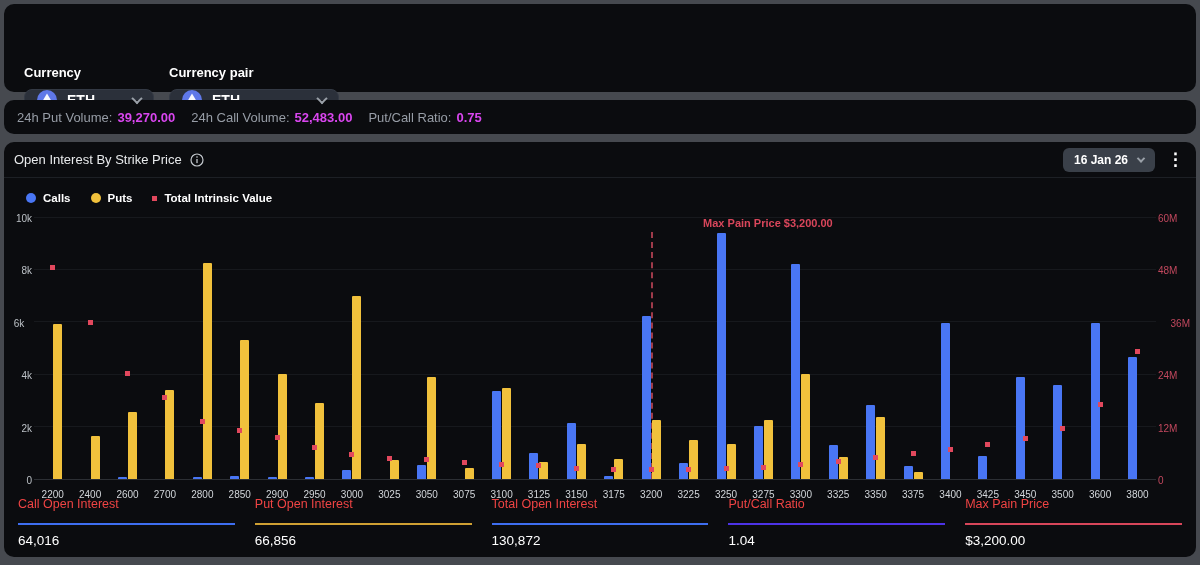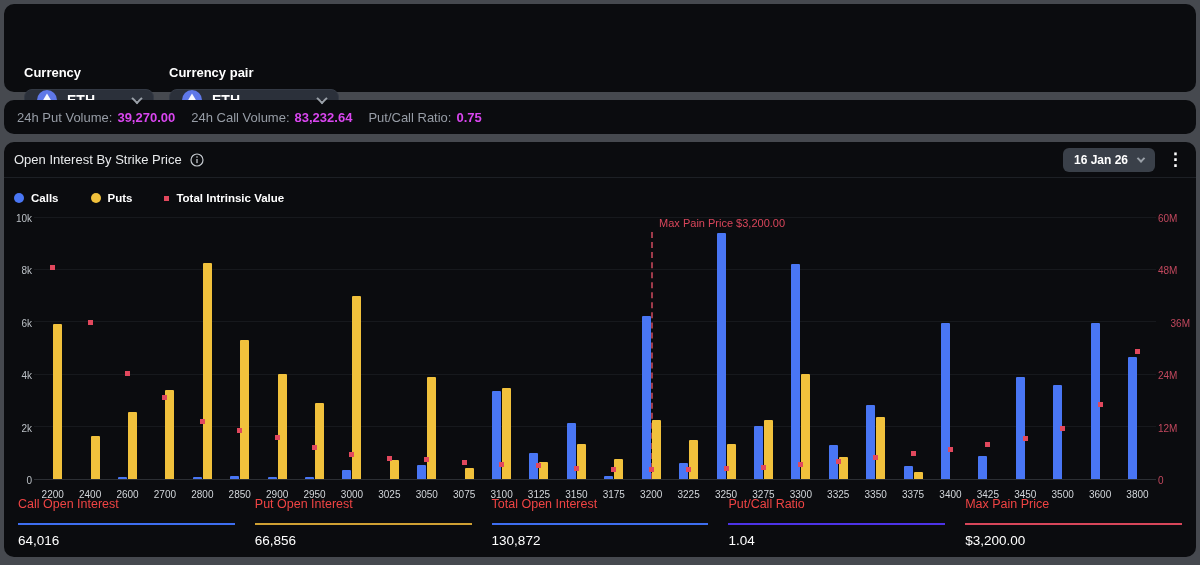--- a/index.html
+++ b/index.html
@@ -33,39 +33,39 @@
            justify-content:space-between; padding:0 12px 0 10px; }
   .ctitle-wrap { display:flex; align-items:center; gap:8px; }
   .ctitle { font-size:13px; color:#e8eaec; }
   .cactions { display:flex; align-items:center; }
   .datebtn { background:#3a4049; border:none; border-radius:6px; height:24px; padding:0 11px;
              color:#fff; font-weight:700; font-size:12px; display:flex; align-items:center;
              gap:8px; cursor:pointer; font-family:inherit; }
   .kebab { background:none; border:none; color:#fff; font-size:17px; font-weight:700;
            margin-left:12px; cursor:pointer; line-height:1; font-family:inherit; }
 
-  .legend { display:flex; align-items:center; gap:32px; padding:11px 10px 3px; height:32px; }
+  .legend { display:flex; align-items:center; gap:20px; padding:11px 22px 3px; height:32px; }
   .litem { display:flex; align-items:center; gap:7px; font-size:11.5px; font-weight:700; color:#fff; }
   .marker.circle { width:10px; height:10px; border-radius:50%; }
   .marker.square { width:5px; height:5px; }
 
   .chart-region { position:relative; height:292px; margin-top:2px; }
   .plot { position:absolute; left:30px; right:40px; top:6px; height:262px;
           border-bottom:1px solid #2c2f34; }
   .gridline { position:absolute; left:0; right:0; height:1px; background:#17191d; }
   .slots { position:absolute; inset:0; display:flex; z-index:2; }
   .slot { flex:1; position:relative; }
   .bar { position:absolute; bottom:0; width:9px; border-radius:1px 1px 0 0; }
   .bar.s0 { left:calc(50% - 9.5px); }
   .bar.s1 { left:calc(50% + 0.5px); }
   .dot { position:absolute; width:5px; height:5px; left:calc(50% - 2.5px); z-index:3; }
   .maxpain-line { position:absolute; top:14px; bottom:0; width:0;
                   border-left:2px dashed #9e3a4a; z-index:1; }
-  .maxpain-label { position:absolute; top:-1px; font-size:11px; font-weight:400; color:#d9465b;
-                   white-space:nowrap; z-index:4; }
+  .maxpain-label { position:absolute; top:-1px; font-size:11px; font-weight:700; color:#d9465b;
+                   white-space:nowrap; z-index:4;margin-left:44px; }
   .yaxis { position:absolute; top:6px; height:262px; font-size:10px; }
   .yaxis.left  { left:2px;  width:26px; color:#bcc1c6; text-align:right; }
   .yaxis.right { right:6px; width:32px; color:#c2485e; text-align:left; }
   .ytick { position:absolute; left:0; right:0; transform:translateY(50%); }
   .xaxis { position:absolute; left:30px; right:40px; top:277px; display:flex; }
   .xlab { flex:1; text-align:center; font-size:10px; color:#d2d6da; }
 
   .summary { position:absolute; left:0; right:0; bottom:9px; display:flex; gap:20px; padding:0 14px; }
   .card { flex:1; }
   .card .clbl { font-size:12.5px; color:#ef4444; padding-bottom:12px;
@@ -108,21 +108,21 @@
     </div>
   </section>
 
   <section class="panel statsbar" id="statsbar">
       <div class="stat">
         <span class="lbl">24h Put Volume:</span>
         <span class="val">39,270.00</span>
       </div>
       <div class="stat">
         <span class="lbl">24h Call Volume:</span>
-        <span class="val">83,232.64</span>
+        <span class="val">52,483.00</span>
       </div>
       <div class="stat">
         <span class="lbl">Put/Call Ratio:</span>
         <span class="val">0.75</span>
       </div>
     </section>
 
   <section class="panel chartpanel">
     <div class="chead">
       <div class="ctitle-wrap">
@@ -157,21 +157,21 @@
           <span class="marker square" style="background: rgb(226, 72, 93);"></span>
           <span>Total Intrinsic Value</span>
         </div>
       </div>
 
     <div class="chart-region">
       <div class="yaxis left" id="yleft">
           <div class="ytick" style="bottom: 0%;">0</div>
           <div class="ytick" style="bottom: 20%;">2k</div>
           <div class="ytick" style="bottom: 40%;">4k</div>
-          <div class="ytick" style="bottom: 60%;">6k</div>
+          <div class="ytick" style="bottom: 60%; text-align: center;">6k</div>
           <div class="ytick" style="bottom: 80%;">8k</div>
           <div class="ytick" style="bottom: 100%;">10k</div>
         </div>
       <div class="yaxis right" id="yright">
           <div class="ytick" style="bottom: 0%;">0</div>
           <div class="ytick" style="bottom: 20%;">12M</div>
           <div class="ytick" style="bottom: 40%;">24M</div>
           <div class="ytick" style="bottom: 60%; text-align: right;">36M</div>
           <div class="ytick" style="bottom: 80%;">48M</div>
           <div class="ytick" style="bottom: 100%;">60M</div>

